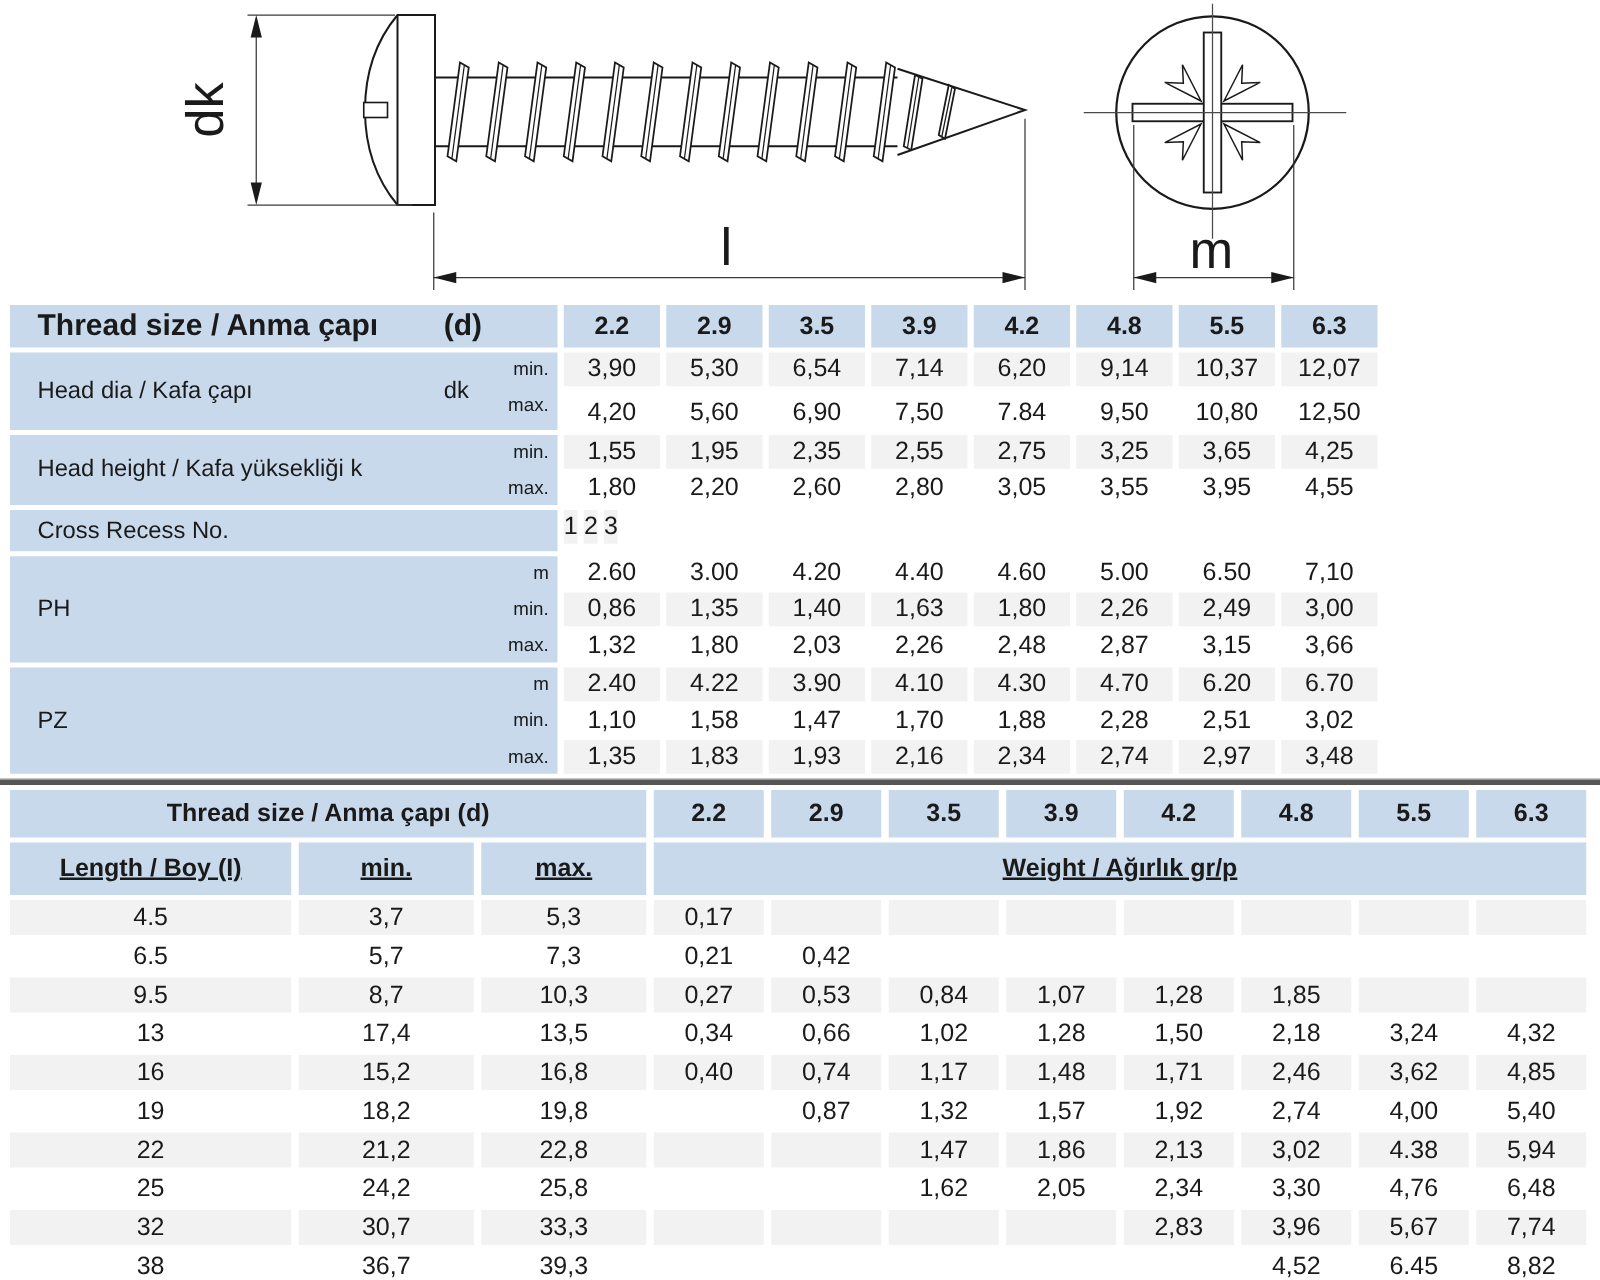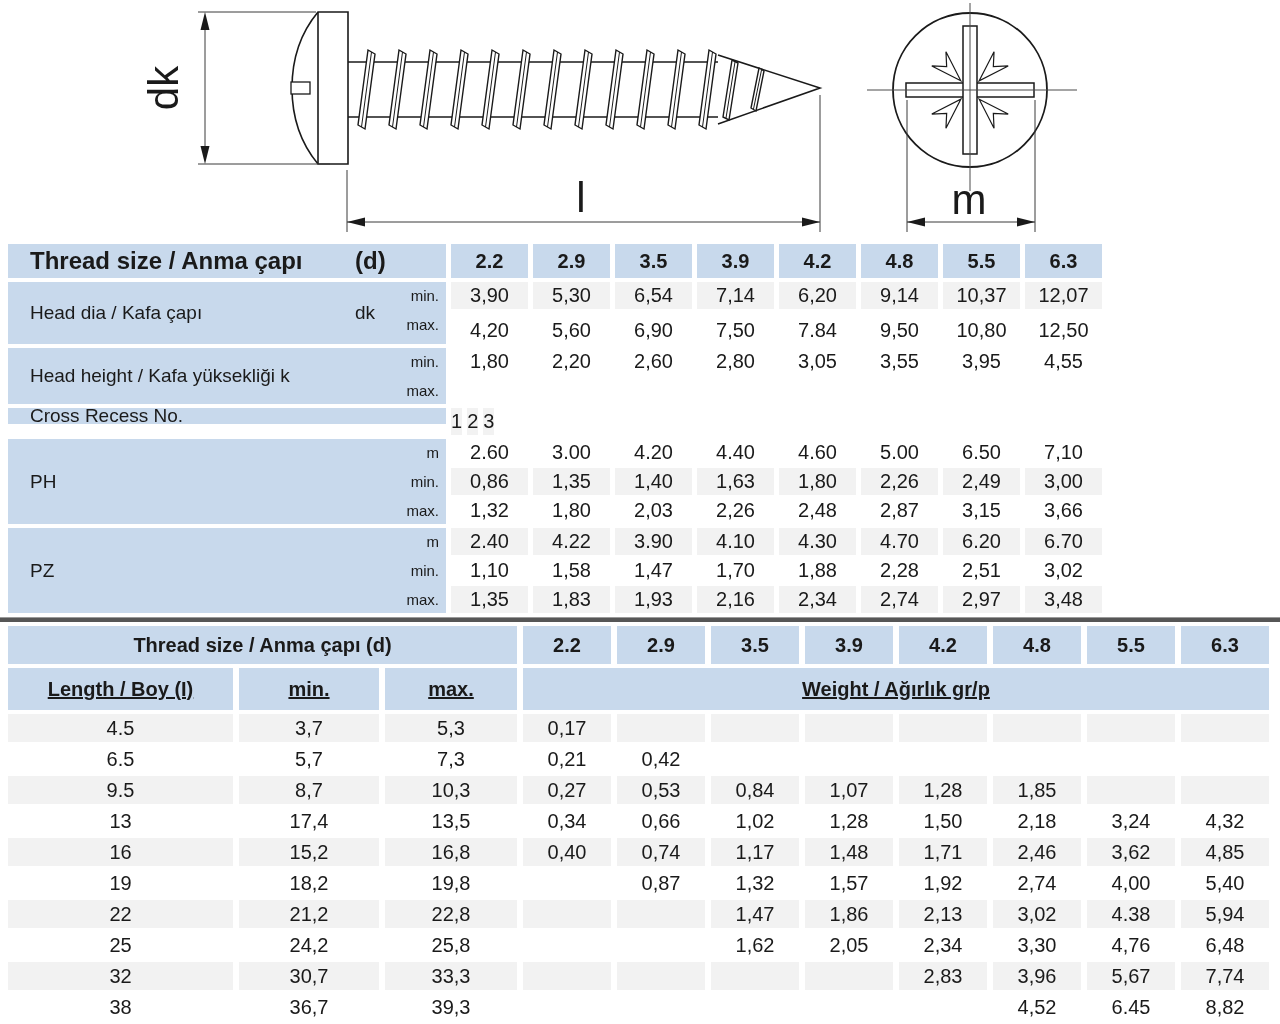--- a/index.html
+++ b/index.html
@@ -188,33 +188,43 @@
     <div class="t1row">
       <div class="t1label" style="height: 56px;">
         <span class="lmain">Head height / Kafa yüksekliği k</span>
         <div class="subcol">
           <div>min.</div>
           <div>max.</div>
         </div>
       </div>
       <div class="t1rows">
         <div class="t1data">
+          <div class="t1cell gray">1,55</div>
+          <div class="t1cell gray">1,95</div>
+          <div class="t1cell gray">2,35</div>
+          <div class="t1cell gray">2,55</div>
+          <div class="t1cell gray">2,75</div>
+          <div class="t1cell gray">3,25</div>
+          <div class="t1cell gray">3,65</div>
+          <div class="t1cell gray">4,25</div>
+        </div>
+        <div class="t1data">
           <div class="t1cell whitebg">1,80</div>
           <div class="t1cell whitebg">2,20</div>
           <div class="t1cell whitebg">2,60</div>
           <div class="t1cell whitebg">2,80</div>
           <div class="t1cell whitebg">3,05</div>
           <div class="t1cell whitebg">3,55</div>
           <div class="t1cell whitebg">3,95</div>
           <div class="t1cell whitebg">4,55</div>
         </div>
       </div>
     </div>
     <div class="t1row">
-      <div class="t1label" style="height: 16px;">
+      <div class="t1label" style="height: 33px;">
         <span class="lmain">Cross Recess No.</span>
       </div>
       <div class="t1rows">
         <div class="t1data">
           <div class="t1cell gray spancell">1</div>
           <div class="t1cell gray spancell">2</div>
           <div class="t1cell gray spancell">3</div>
         </div>
       </div>
     </div>

